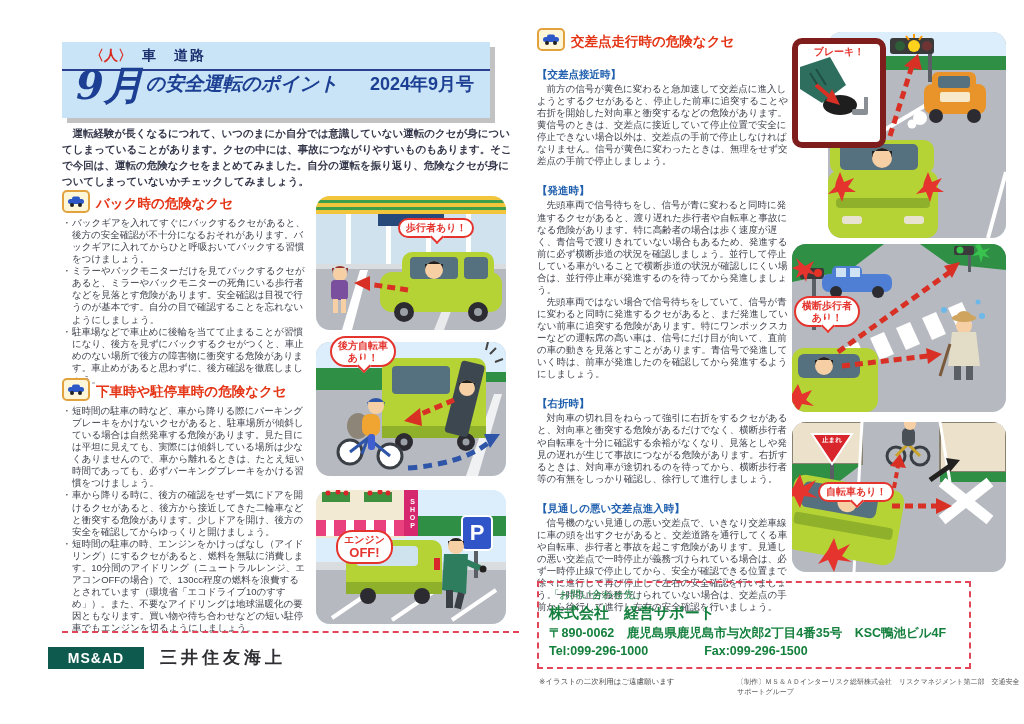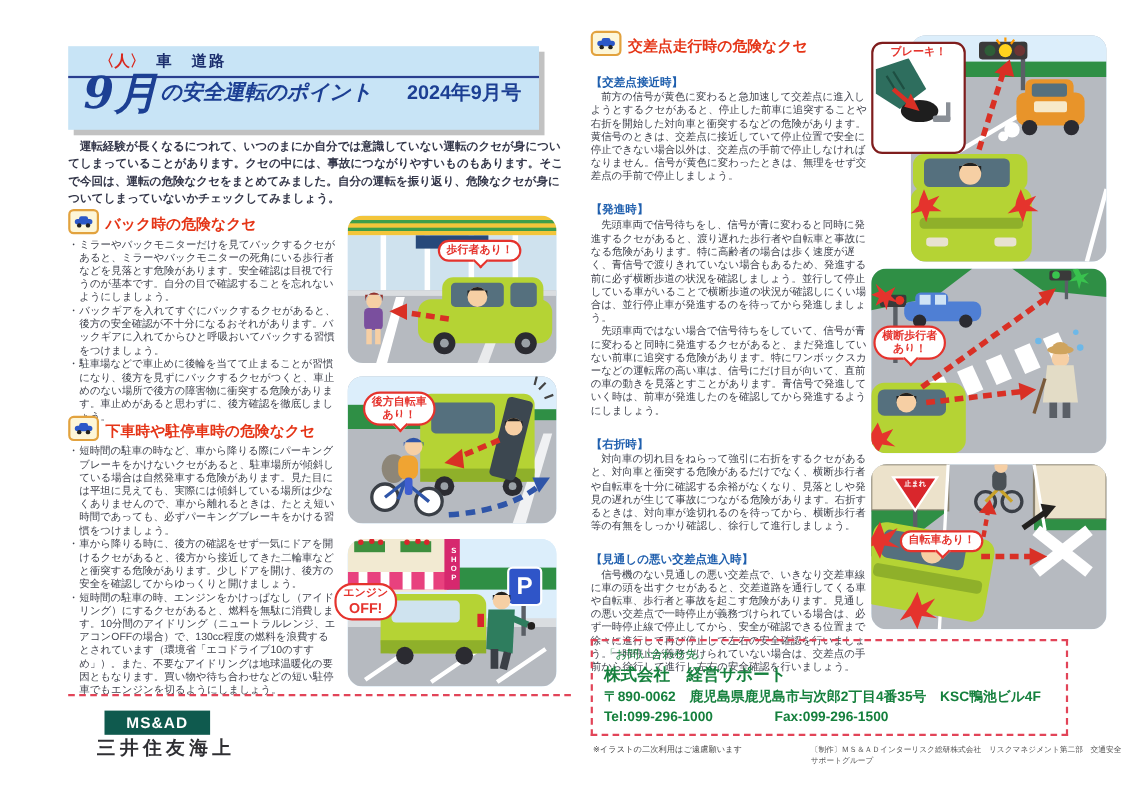--- a/index.html
+++ b/index.html
@@ -38,27 +38,27 @@
   .ill svg{display:block;width:100%;height:100%;}
   .bubble{position:absolute;z-index:6;background:#fff;border:2px solid #e5332d;border-radius:16px;
           color:#e5332d;font-weight:bold;font-size:10px;line-height:1.15;text-align:center;
           padding:2px 6px;white-space:nowrap;}
   .bubble::after{content:"";position:absolute;width:8px;height:8px;background:#fff;
           border-right:2px solid #e5332d;border-bottom:2px solid #e5332d;transform:rotate(45deg);
           left:50%;bottom:-6px;margin-left:-4px;}
   .bubble.no-tail::after{display:none;}
   .overlay-sign{position:absolute;z-index:5;color:#fff;font-weight:bold;text-align:center;}
   .shop-vert{writing-mode:vertical-rl;text-orientation:upright;font-size:7px;letter-spacing:1px;}
-  .inset{position:absolute;z-index:7;background:#fff;border:2px solid #7f1d1d;border-radius:10px;
+  .inset{position:absolute;z-index:7;background:#fff;border:6px solid #7f1d1d;border-radius:10px;
          padding:2px 2px 0;}
   .inset-label{color:#e5332d;font-weight:bold;font-size:10px;text-align:center;line-height:1.1;}
 
   
   .dash-div{position:absolute;left:62px;top:631px;width:457px;border-top:2px dashed #e24458;}
-  .logo{position:absolute;left:72px;top:646px;display:flex;align-items:center;flex-direction:column;}
+  .logo{position:absolute;left:48px;top:646px;display:flex;align-items:center;}
   .logo-box{background:#0f5a4e;color:#fff;font-weight:bold;font-size:14px;letter-spacing:1px;
             width:96px;height:22px;display:flex;align-items:center;justify-content:center;}
   .logo-co{color:#2f2f33;font-weight:bold;font-size:17px;letter-spacing:4px;margin-left:16px;}
   .contact{position:absolute;left:537px;top:581px;width:434px;height:88px;border:2px dashed #e24458;
            padding:4px 10px;box-sizing:border-box;color:#15803d;}
   .c-label{font-size:10.5px;margin:1px 0 2px;}
   .c-company{font-size:15px;font-weight:bold;margin:0 0 2px;}
   .c-addr{font-size:12.5px;font-weight:bold;margin:0 0 2px;}
   .c-telrow{font-size:12.5px;font-weight:bold;display:flex;}
   .c-fax{margin-left:56px;}
@@ -90,22 +90,22 @@
         <svg width="18" height="11" viewBox="0 0 18 11">
             <rect x="1" y="3" width="16" height="5" rx="2.5" fill="#2c58c8"></rect>
             <rect x="5" y="0.5" width="8" height="4" rx="2" fill="#2c58c8"></rect>
             <circle cx="5" cy="9" r="2" fill="#23211f"></circle>
             <circle cx="13" cy="9" r="2" fill="#23211f"></circle>
           </svg>
       </span>
       <span class="sec-title">バック時の危険なクセ</span>
     </div>
     <ul class="bul">
+      <li>バックギアを入れてすぐにバックするクセがあると、後方の安全確認が不十分になるおそれがあります。バックギアに入れてからひと呼吸おいてバックする習慣をつけましょう。</li>
       <li>ミラーやバックモニターだけを見てバックするクセがあると、ミラーやバックモニターの死角にいる歩行者などを見落とす危険があります。安全確認は目視で行うのが基本です。自分の目で確認することを忘れないようにしましょう。</li>
-      <li>バックギアを入れてすぐにバックするクセがあると、後方の安全確認が不十分になるおそれがあります。バックギアに入れてからひと呼吸おいてバックする習慣をつけましょう。</li>
       <li>駐車場などで車止めに後輪を当てて止まることが習慣になり、後方を見ずにバックするクセがつくと、車止めのない場所で後方の障害物に衝突する危険があります。車止めがあると思わずに、後方確認を徹底しましょう。</li>
     </ul>
   </div>
 
   <div class="sec" style="left:62px;top:378px;">
     <div class="sec-head">
       <span class="car-badge">
         <svg width="18" height="11" viewBox="0 0 18 11">
             <rect x="1" y="3" width="16" height="5" rx="2.5" fill="#2c58c8"></rect>
             <rect x="5" y="0.5" width="8" height="4" rx="2" fill="#2c58c8"></rect>
@@ -194,21 +194,21 @@
         <ellipse cx="42" cy="84" rx="11" ry="13" fill="#8d8678"></ellipse>
         <rect x="46" y="72" width="18" height="22" rx="7" fill="#f0a432"></rect>
         <circle cx="60" cy="64" r="8" fill="#f6cfa4"></circle>
         <path d="M51 64 a9 8 0 0 1 18 0 l0 -4 -18 0 z" fill="#2f55a8"></path>
         <rect x="52" y="92" width="7" height="16" rx="3" fill="#3f5ed0"></rect>
       </g>
       <path d="M92 126 Q148 122 176 98" stroke="#2f55a8" stroke-width="5" stroke-dasharray="9 6" fill="none"></path>
       <polygon points="168,92 184,92 174,106" fill="#2f55a8"></polygon>
     </svg>
   </div>
-  <div class="bubble" style="left:330px;top:356px;">
+  <div class="bubble" style="left:330px;top:336px;">
     <div>後方自転車</div>
     <div>あり！</div>
   </div>
 
   <div class="ill" style="left:316px;top:490px;width:190px;height:134px;">
     <svg viewBox="0 0 190 134">
       <rect width="190" height="134" fill="#dceefb"></rect>
       <rect x="90" y="26" width="100" height="20" fill="#2f8f45"></rect>
       <rect y="72" width="190" height="8" fill="#dadde0"></rect>
       <rect y="80" width="190" height="54" fill="#b6bac0"></rect>
@@ -248,21 +248,21 @@
         <polygon points="128,64 152,64 150,104 126,100" fill="#2e7d5e"></polygon>
         <path d="M150 72 L164 78" stroke="#2e7d5e" stroke-width="6"></path>
         <circle cx="167" cy="79" r="3.5" fill="#23211f"></circle>
         <rect x="130" y="100" width="7" height="18" fill="#3a3f46"></rect>
         <rect x="142" y="102" width="7" height="16" fill="#3a3f46" transform="rotate(14 142 102)"></rect>
       </g>
     </svg>
   </div>
   <div class="overlay-sign shop-vert" style="left:404px;top:492px;width:12px;height:44px;">SHOP</div>
   <div class="overlay-sign" style="left:462px;top:516px;width:30px;height:34px;line-height:34px;font-size:22px;">P</div>
-  <div class="bubble no-tail" style="left:304px;top:530px;">
+  <div class="bubble no-tail" style="left:336px;top:530px;">
     <div>エンジン</div>
     <div style="font-size:13px;">OFF!</div>
   </div>
 
   <div class="dash-div"></div>
 
   <div class="logo">
     <span class="logo-box">MS&amp;AD</span>
     <span class="logo-co">三井住友海上</span>
   </div>

